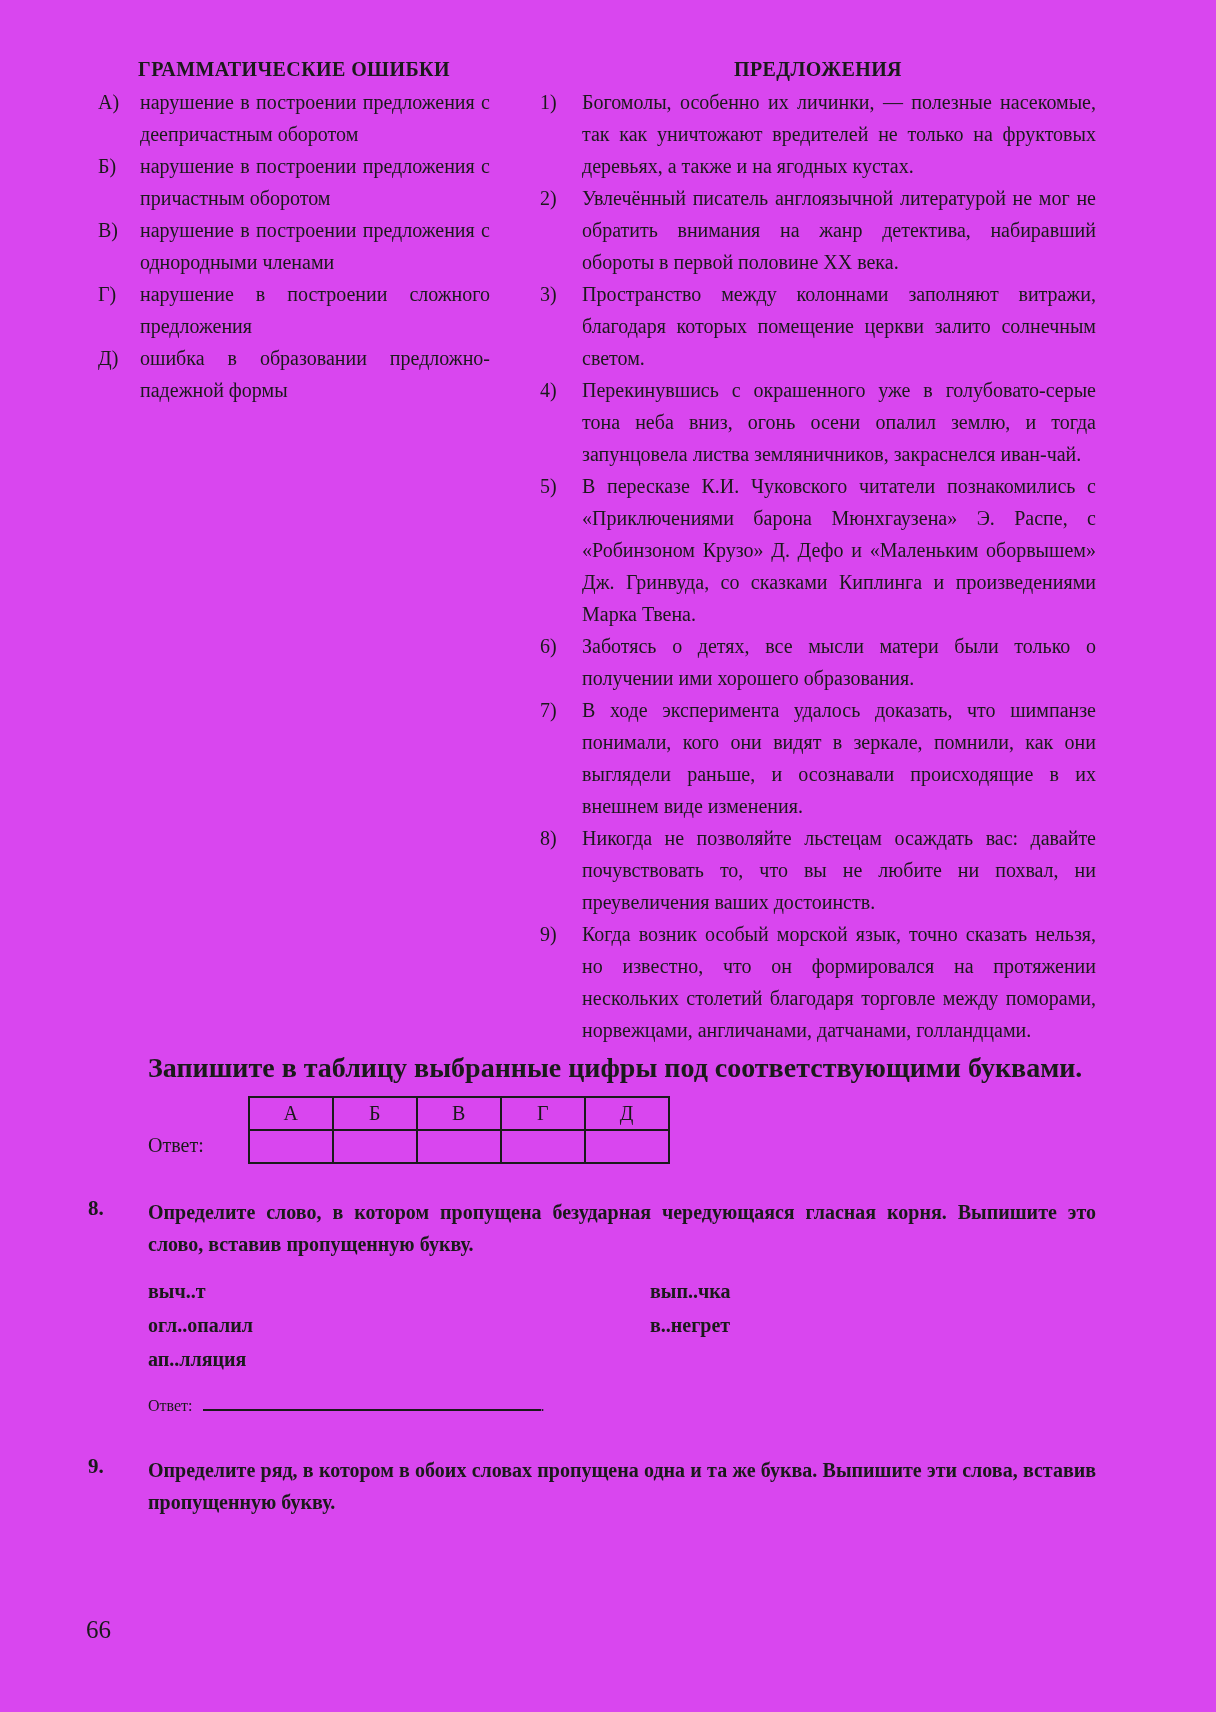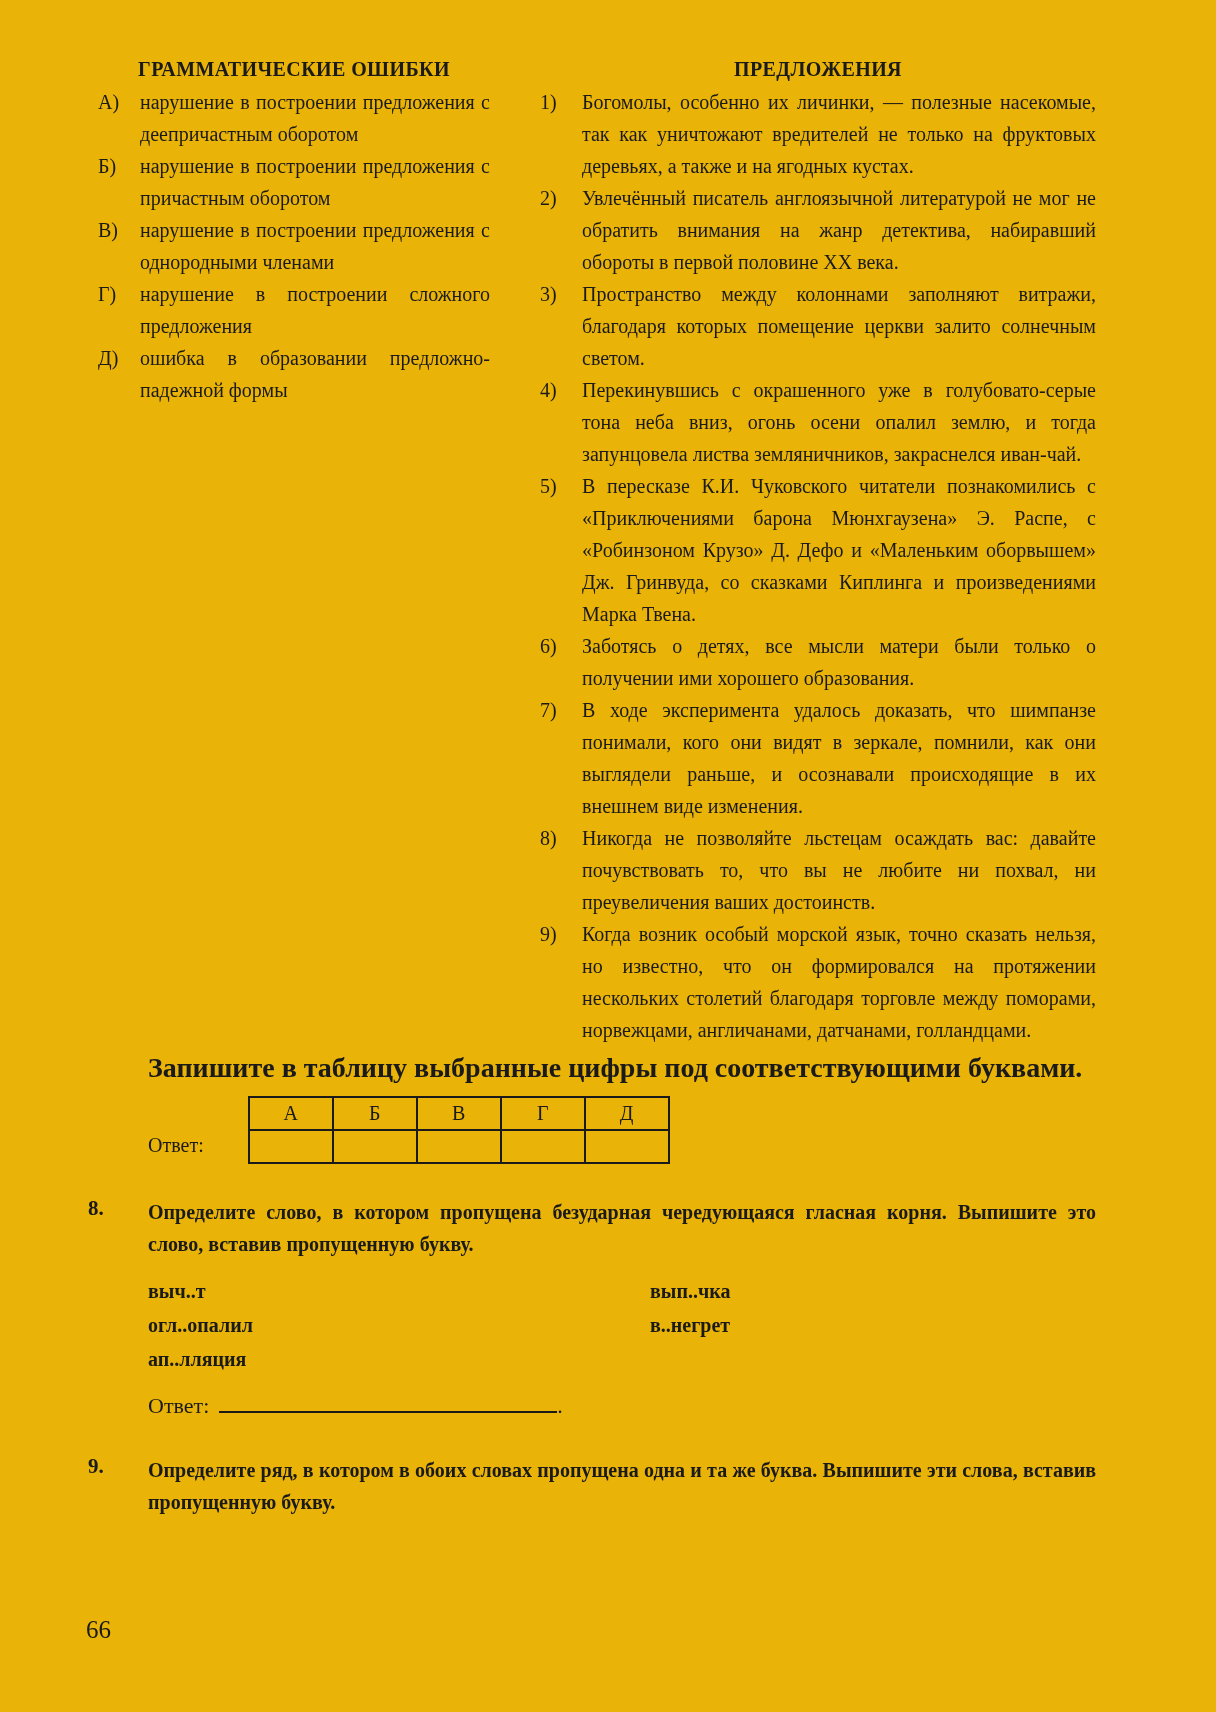--- a/index.html
+++ b/index.html
@@ -3,21 +3,21 @@
 <meta charset="utf-8">
 <style>
   * { margin:0; padding:0; box-sizing:border-box; }
   html,body { background:#ffffff; }
   body {
     width:1216px; height:1712px;
     font-family:"Liberation Serif", serif;
     color:#1a1a1a;
     overflow:hidden;
   }
-  .page { position:relative; width:1216px; height:1712px; background:#eab308; }
+  .page { position:relative; width:1216px; height:1712px; background:#d946ef; }
   .content { position:absolute; left:98px; top:58px; width:998px; }
 
   
   .columns { display:flex; justify-content:space-between; align-items:flex-start; min-height:980px; }
   .col-left  { width:392px; }
   .col-right { width:556px; }
   .col-header {
     font-weight:bold; font-size:20px; text-align:center;
     margin-bottom:5px; letter-spacing:0.4px;
   }
@@ -44,21 +44,21 @@
   
   .task { display:flex; margin-top:32px; }
   .task-num { flex:0 0 60px; margin-left:-10px; font-weight:bold; font-size:21px; }
   .task-body { flex:1; font-size:20px; line-height:32px;font-family:Liberation Serif, serif; }
   .task-text { text-align:justify; font-weight:bold; }
 
   .words { display:flex; margin-top:14px;gap:40px; }
   .words-col-left { width:462px; }
   .word { font-weight:bold; font-size:20px; line-height:34px; }
 
-  .answer-line { margin-top:14px; font-size:22px; }
+  .answer-line { margin-top:14px; font-size:16px; }
   .answer-blank {
     display:inline-block; width:338px; height:20px;
     border-bottom:2px solid #1a1a1a;
     margin-left:10px; vertical-align:baseline;
   }
 
   .page-number { position:absolute; left:86px; top:1616px; font-size:25px;text-align:center; }
 </style>
 </head>
 <body>

